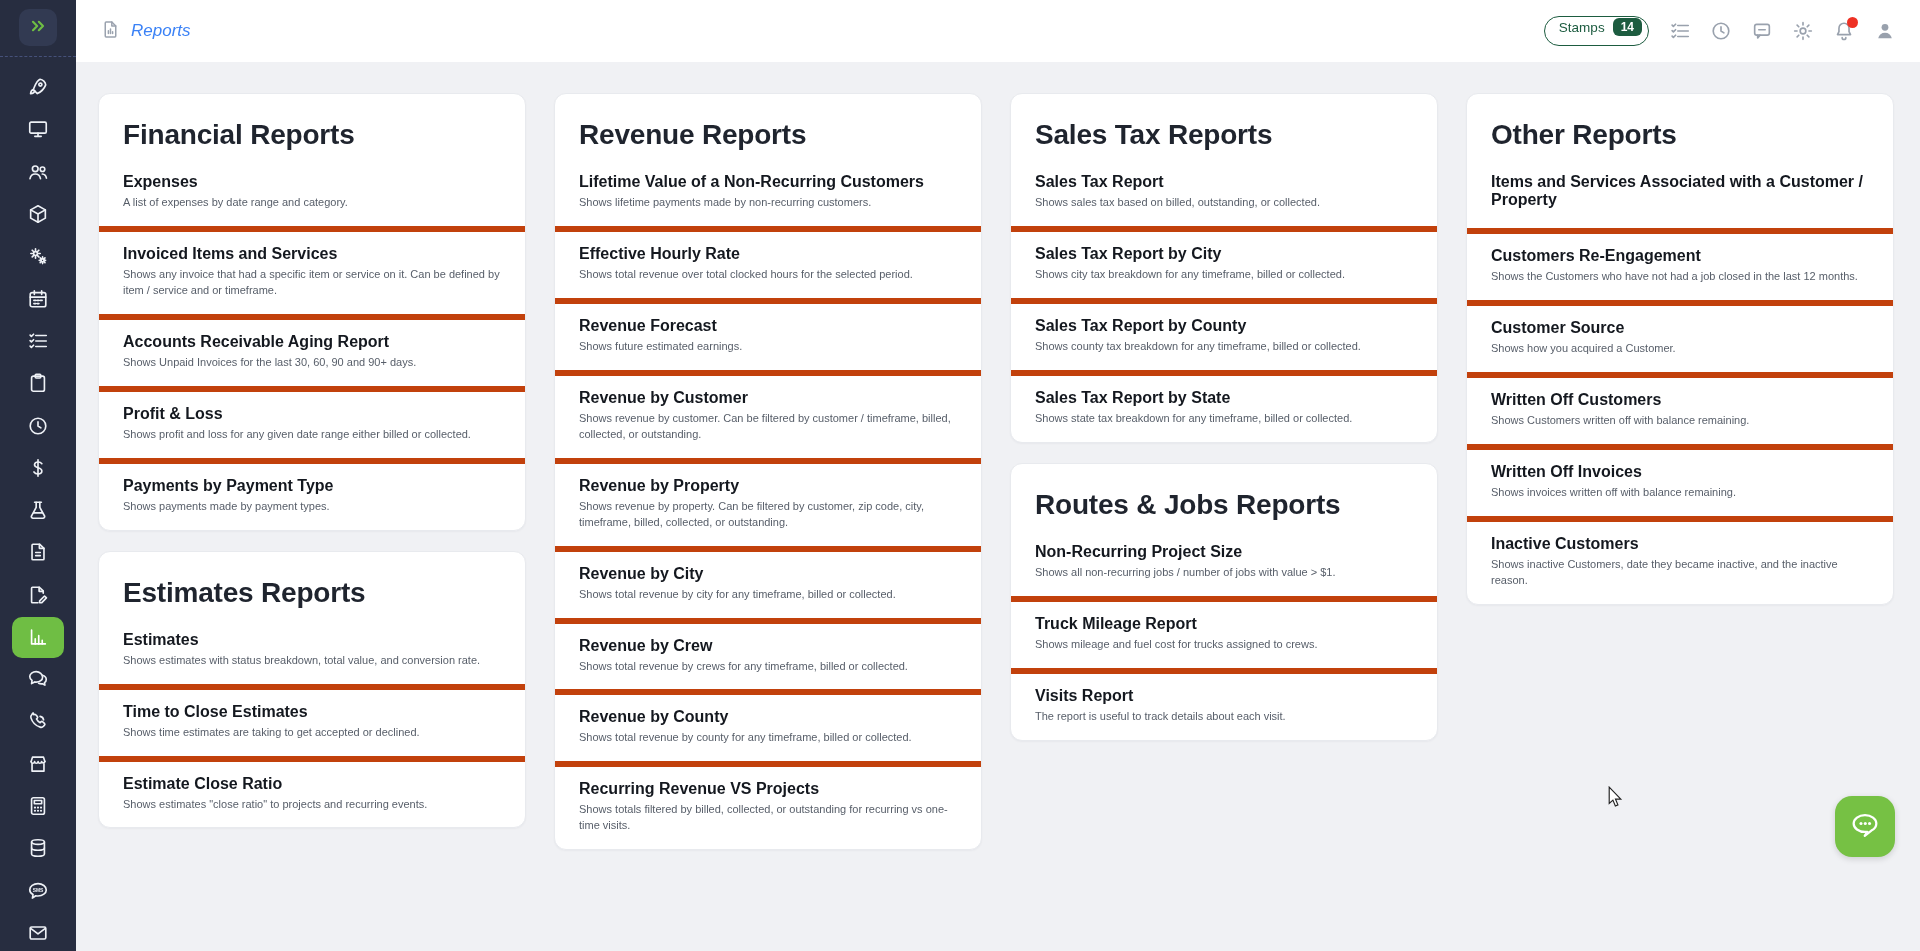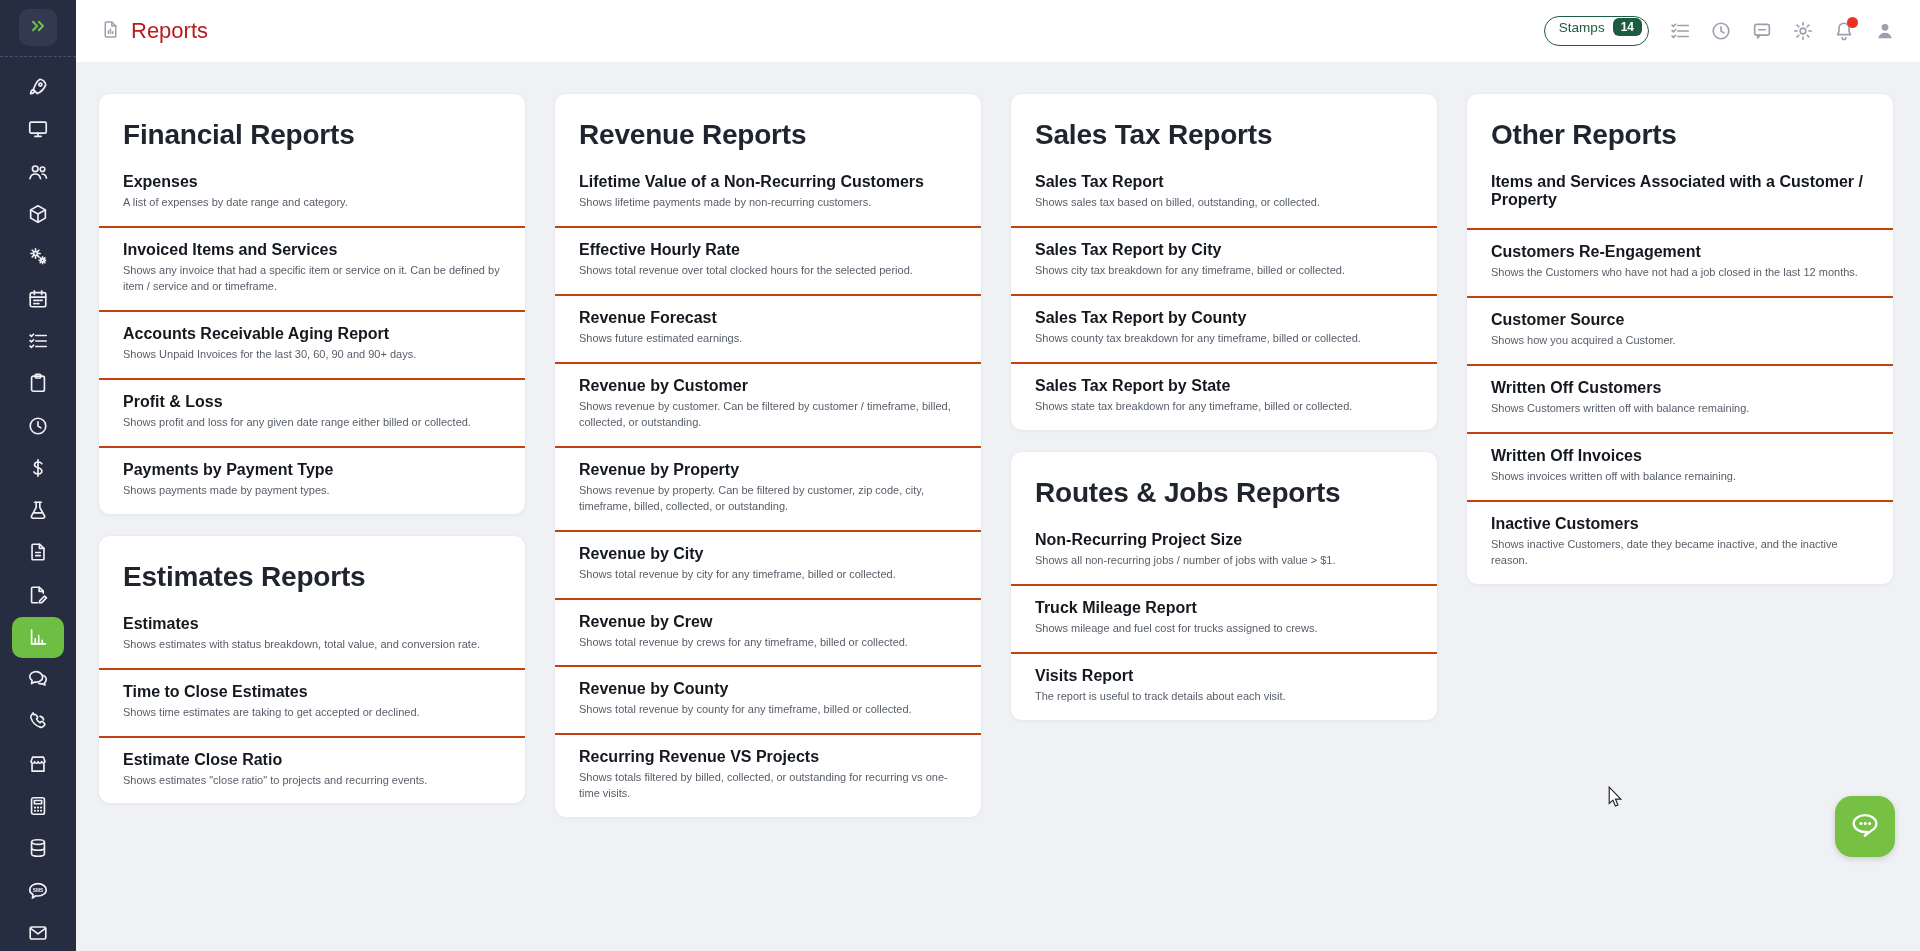--- a/index.html
+++ b/index.html
@@ -14,39 +14,39 @@
   .sb-sep { position:absolute; left:0; right:0; top:56px; border-top:1px dashed #46517a; }
   .sb-nav { position:absolute; top:66px; left:0; width:76px; display:flex; flex-direction:column; align-items:center; }
   .sb-item { width:76px; height:42.3px; display:flex; align-items:center; justify-content:center; background:none; border:none; cursor:pointer; color:#eef1f6; }
   .sb-item svg { width:22px; height:22px; }
   .sb-active-pill { width:52px; height:41px; border-radius:10px; background:var(--accent,#6fbe44); display:flex; align-items:center; justify-content:center; color:#fff; }
 
   
   .header { position:absolute; left:76px; top:0; width:1844px; height:62px; background:#fff; display:flex; align-items:center; justify-content:space-between; padding:0 24px; }
   .hd-left { display:flex; align-items:center; gap:10px; color:#8a919d; }
   .hd-left svg { width:21px; height:21px; color:#9aa2ae; }
-  .hd-title { font-size:22px; color:#b91c1c; }
+  .hd-title { font-size:17px; color:#3b82f6;font-style:italic; }
   .hd-right { display:flex; align-items:center; }
   .stamps { height:30px; display:flex; align-items:center; gap:8px; padding:0 6px 8px 14px; background:#fff;
             border:1.5px solid var(--dark-green,#1d5c40); border-radius:16px; cursor:pointer; margin-right:20px; }
   .stamps-label { font-size:13.5px; color:var(--dark-green,#1d5c40); }
   .stamps-badge { background:var(--dark-green,#1d5c40); color:#fff; font-size:12px; font-weight:bold; padding:3px 8px; border-radius:6px; line-height:1; }
   .hd-icons { display:flex; align-items:center; gap:19px; }
   .hd-icon-btn { position:relative; width:22px; height:22px; background:none; border:none; color:#99a1ad; cursor:pointer; padding:0; }
   .hd-icon-btn svg { width:22px; height:22px; }
   .notif-dot { position:absolute; top:-3px; right:-3px; width:11px; height:11px; border-radius:50%; background:var(--alert-red,#ee3124); }
 
   
   .main { position:absolute; left:76px; top:62px; width:1844px; height:889px; padding:31px 26px 0 22px; }
   .grid { display:grid; grid-template-columns:repeat(4,1fr); gap:28px; align-items:start; }
   .col { display:flex; flex-direction:column; gap:20px; }
   .card { background:#fff; border:1px solid #e8eaee; border-radius:12px; box-shadow:0 1px 2px rgba(16,24,40,.04); overflow:hidden; }
   .card h2 { font-size:28px; font-weight:bold; color:#1f242e; letter-spacing:-.2px; padding:25px 24px 9px; }
   .report-item { padding:13px 24px 15px; cursor:pointer; }
-  .report-item + .report-item { border-top:2px solid #c2410c; }
+  .report-item + .report-item { border-top:6px solid #c2410c; }
   .report-item h3 { font-size:16px; font-weight:bold; color:#14181f; margin-bottom:4px; }
   .report-item p { font-size:11px; color:#575e69; line-height:1.45; }
 
   
   .fab { position:absolute; left:1835px; top:796px; width:60px; height:61px; border:none; border-radius:17px;
          background:#76c144; color:#fff; display:flex; align-items:center; justify-content:center; cursor:pointer; box-shadow:0 2px 6px rgba(0,0,0,.15); }
   .fab svg { width:32px; height:32px; }
   .cursor { position:absolute; left:1605px; top:786px; width:20px; height:22px; pointer-events:none; z-index:20; }
 </style>
 </head>

